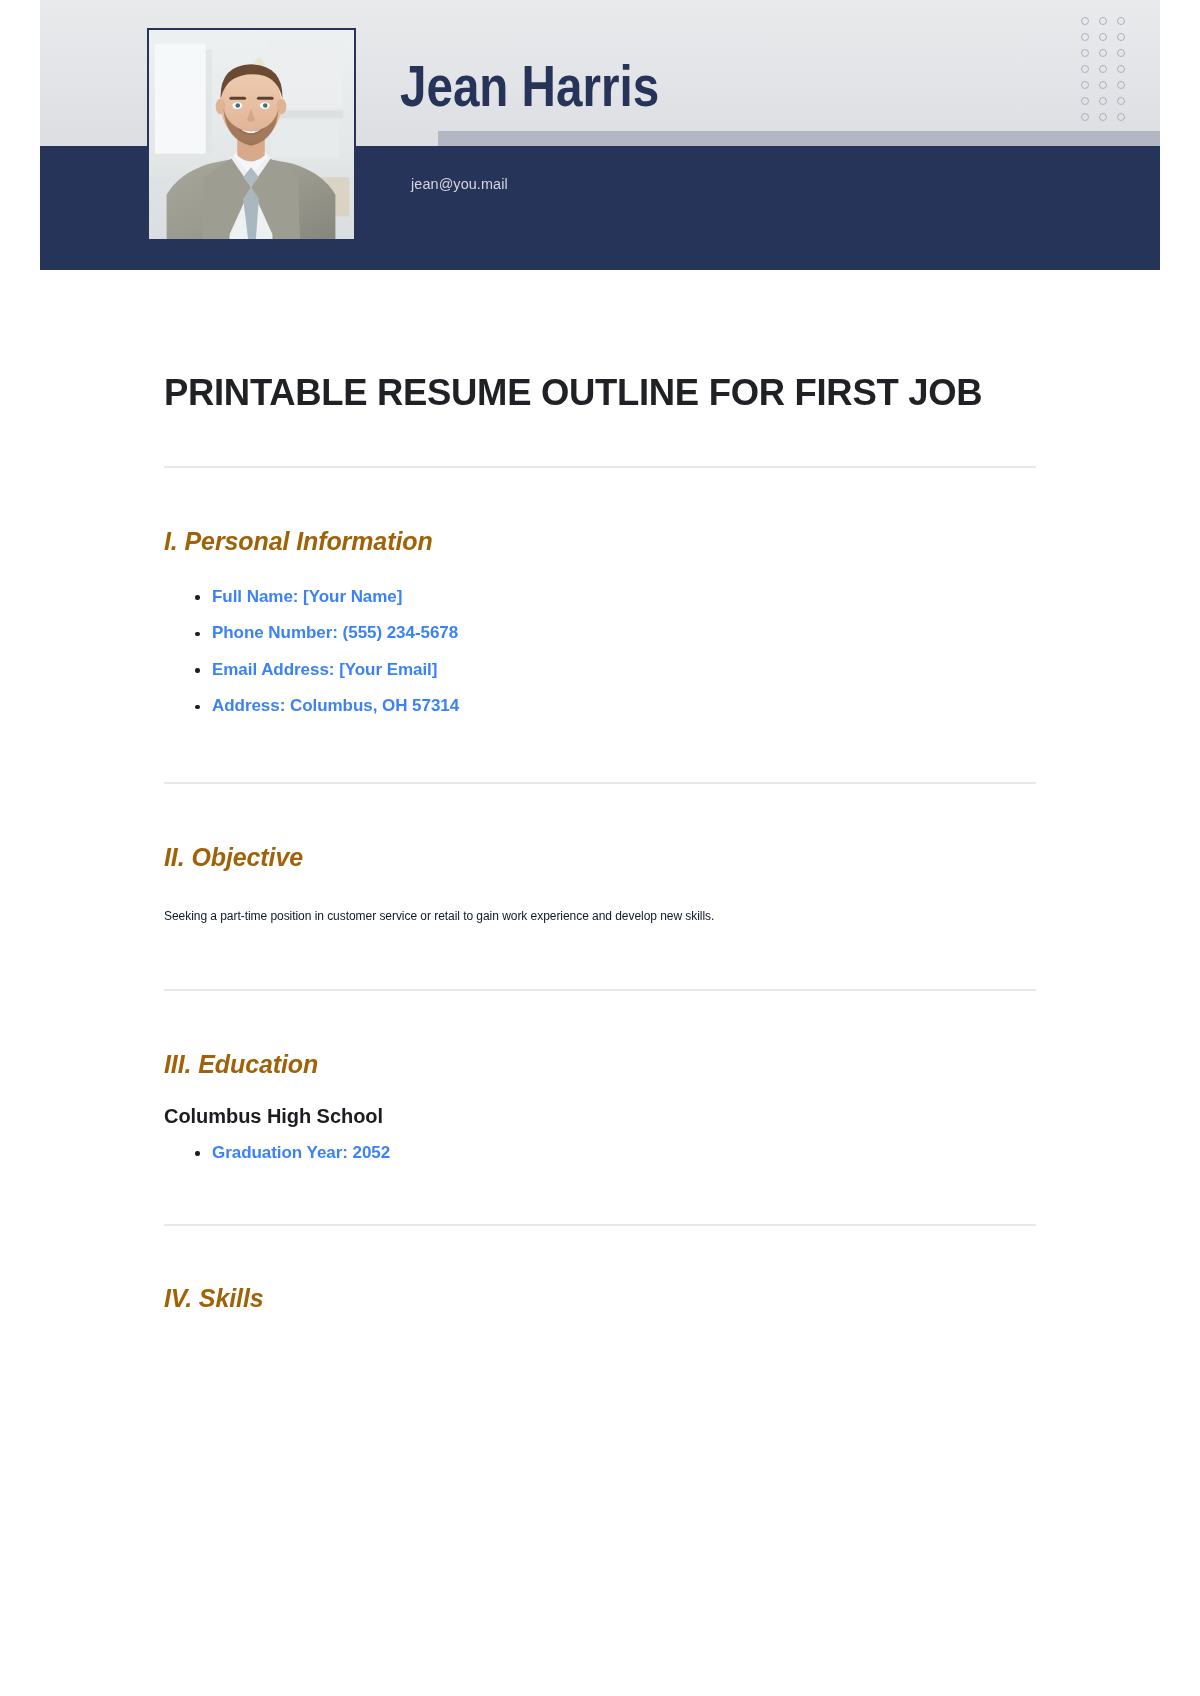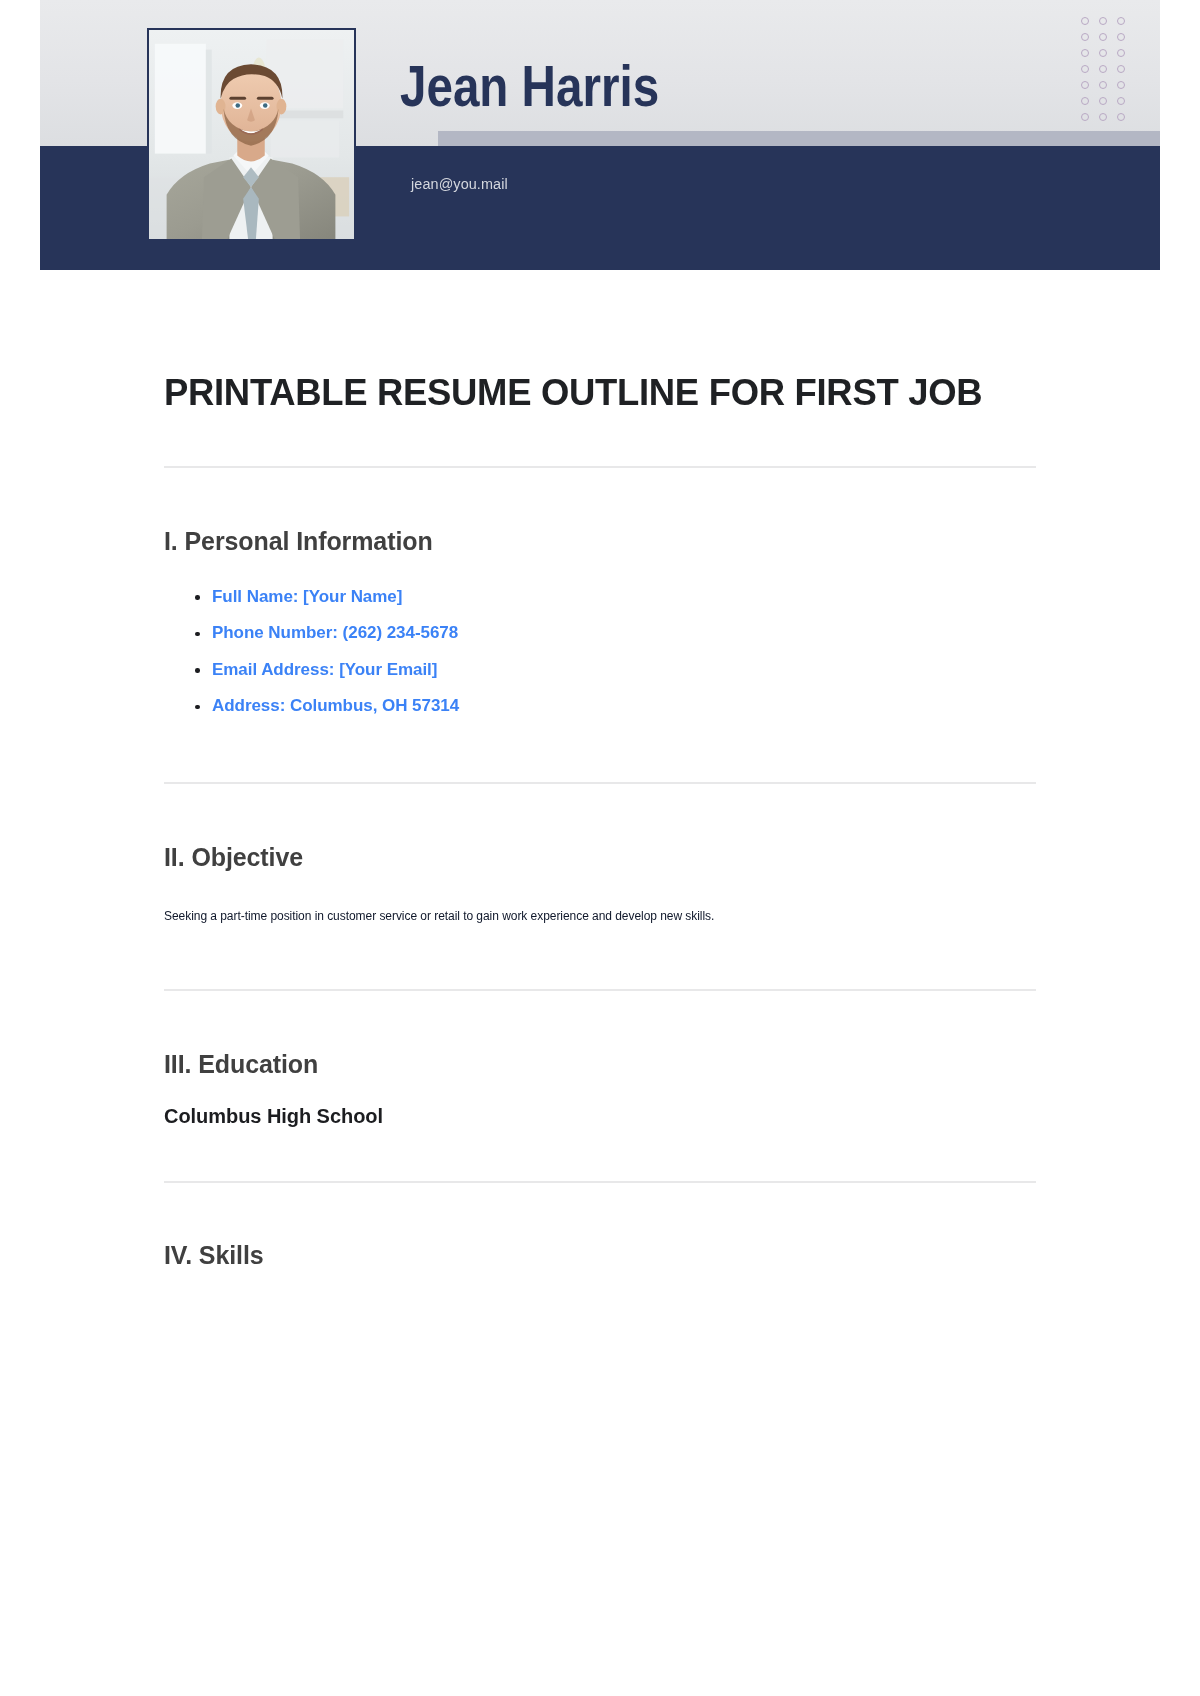--- a/index.html
+++ b/index.html
@@ -143,23 +143,24 @@
   }
   .rule.after-title { margin-top: 51px; }
   .rule.s1 { margin-top: 57px; }
   .rule.s2 { margin-top: 55px; }
   .rule.s3 { margin-top: 53px; }
 
   h2.section-heading {
     margin: 0;
     font-size: 25px;
     font-weight: 700;
-    color: #404040;
+    color: #a16207;
     letter-spacing: -0.1px;
     line-height: 1.2;
+    font-style: italic;
   }
   .sec-gap-1 { padding-top: 58px; }
   .sec-gap-2 { padding-top: 58px; }
   .sec-gap-3 { padding-top: 58px; }
   .sec-gap-4 { padding-top: 57px; }
 
   ul.bullets {
     margin: 0;
     padding: 0 0 0 48px;
     list-style: none;
@@ -320,37 +321,38 @@
 
   <div class="content">
 
     <h1 class="doc-title">PRINTABLE RESUME OUTLINE FOR FIRST JOB</h1>
     <hr class="rule after-title">
 
     <div class="sec-gap-1">
       <h2 class="section-heading">I. Personal Information</h2>
       <ul class="bullets first">
         <li><span class="lbl">Full Name</span>: <span class="val">[Your Name]</span></li>
-        <li><span class="lbl">Phone Number</span>: <span class="val">(262) 234-5678</span></li>
+        <li><span class="lbl">Phone Number</span>: <span class="val">(555) 234-5678</span></li>
         <li><span class="lbl">Email Address</span>: <span class="val">[Your Email]</span></li>
         <li><span class="lbl">Address</span>: <span class="val">Columbus, OH 57314</span></li>
       </ul>
     </div>
     <hr class="rule s1">
 
     <div class="sec-gap-2">
       <h2 class="section-heading">II. Objective</h2>
       <p class="paragraph">Seeking a part-time position in customer service or retail to gain work experience and develop new skills.</p>
     </div>
     <hr class="rule s2">
 
     <div class="sec-gap-3">
       <h2 class="section-heading">III. Education</h2>
       <div class="subheading">Columbus High School</div>
       <ul class="bullets edu">
+        <li><span class="lbl">Graduation Year</span>: <span class="val">2052</span></li>
       </ul>
     </div>
     <hr class="rule s3">
 
     <div class="sec-gap-4">
       <h2 class="section-heading">IV. Skills</h2>
     </div>
 
   </div>
 </div>

